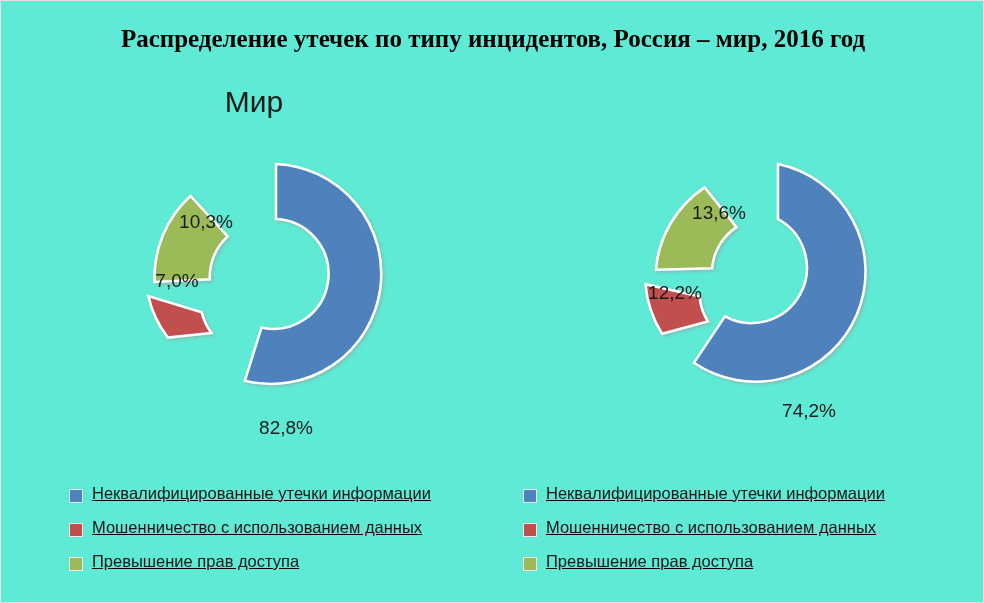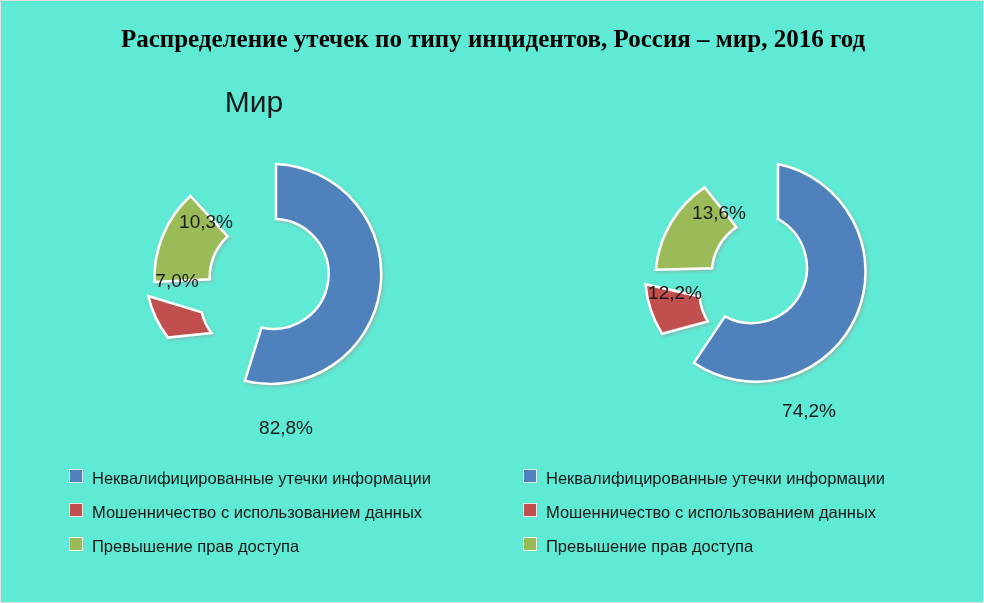--- a/index.html
+++ b/index.html
@@ -85,22 +85,23 @@
     position: absolute;
     left: 0;
     top: 390px;
     width: 492px;
   }
   #panel-world .legend { padding-left: 56px; }
   #panel-russia .legend { padding-left: 30px; }
 
   .legend-item {
     display: flex;
-    align-items: flex-start;
+    align-items: flex-end;
     height: 34px;
+    text-decoration: underline;
   }
   .legend-swatch {
     width: 12px;
     height: 12px;
     margin-right: 9px;
     flex: none;
     border: 1px solid rgba(255,255,255,0.85);
     box-shadow: 0 0 1px rgba(0,0,0,0.12);
   }
   .legend-label {

